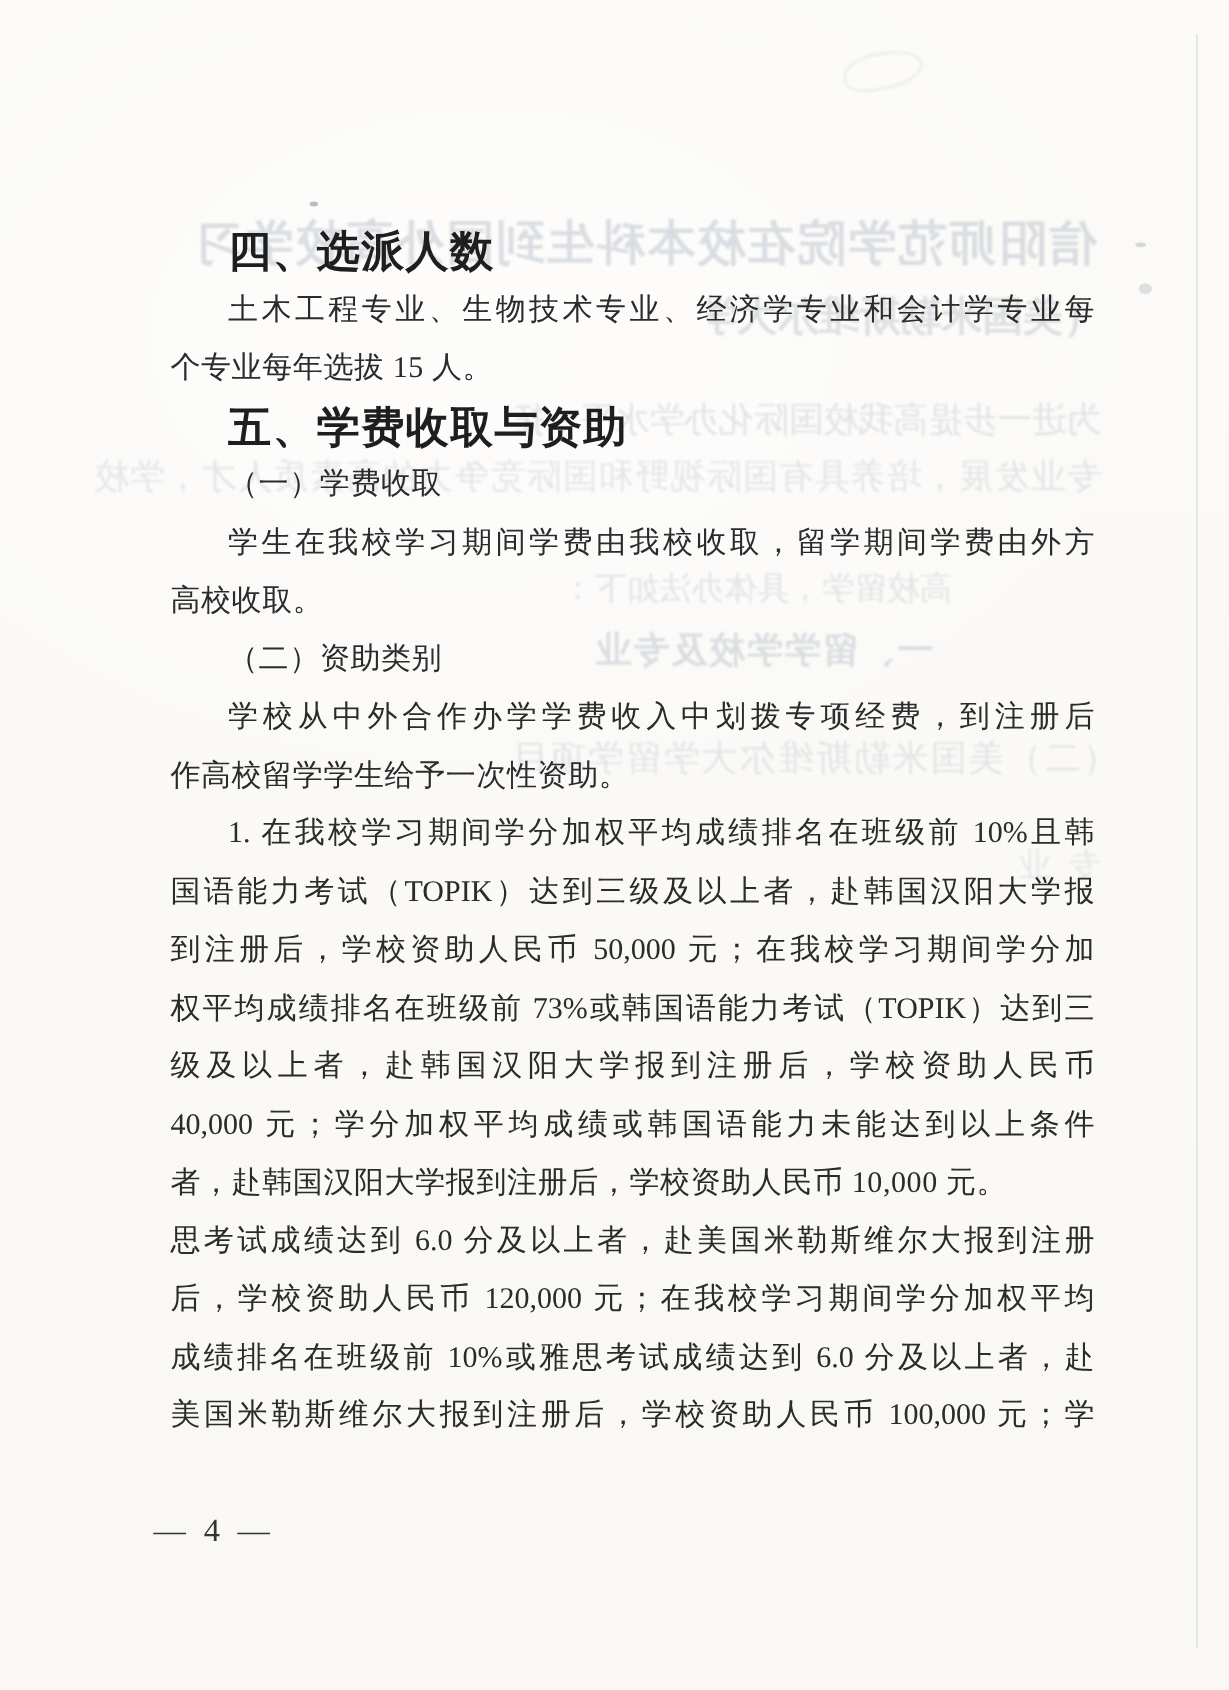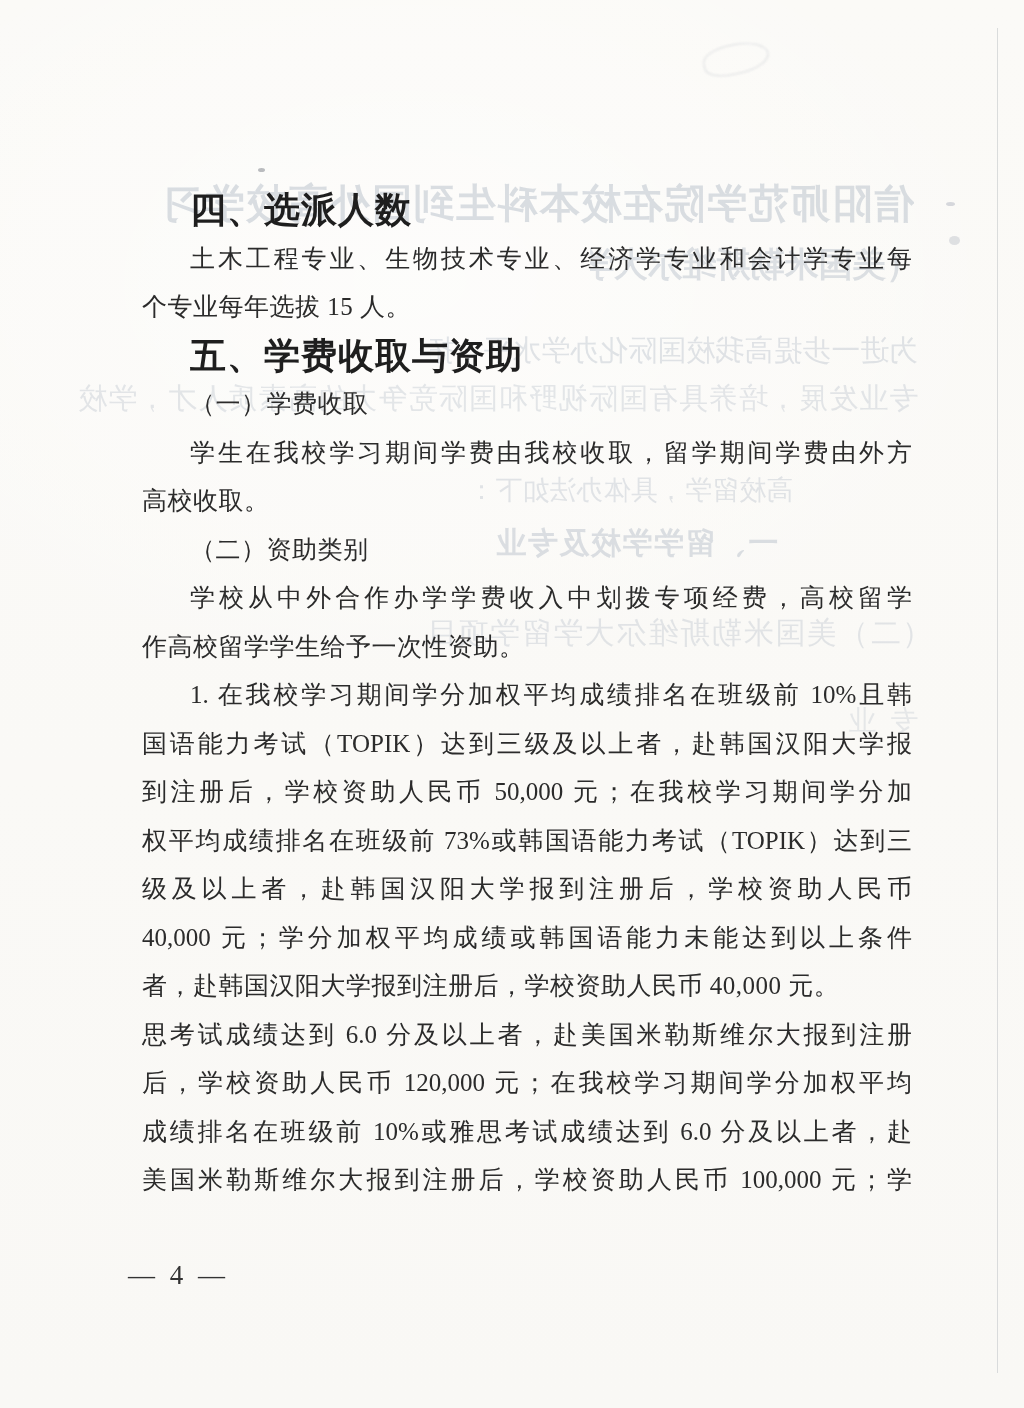--- a/index.html
+++ b/index.html
@@ -109,29 +109,29 @@
 
   <div class="doc-lines" id="doc-lines">
       <div class="line heading indent">四、选派人数</div>
       <div class="line indent fill">土木工程专业、生物技术专业、经济学专业和会计学专业每</div>
       <div class="line">个专业每年选拔 15 人。</div>
       <div class="line heading indent">五、学费收取与资助</div>
       <div class="line indent">（一）学费收取</div>
       <div class="line indent fill">学生在我校学习期间学费由我校收取，留学期间学费由外方</div>
       <div class="line">高校收取。</div>
       <div class="line indent">（二）资助类别</div>
-      <div class="line indent fill">学校从中外合作办学学费收入中划拨专项经费，高校留学</div>
+      <div class="line indent fill">学校从中外合作办学学费收入中划拨专项经费，到注册后</div>
       <div class="line">作高校留学学生给予一次性资助。</div>
       <div class="line indent fill">1. 在我校学习期间学分加权平均成绩排名在班级前 10%且韩</div>
       <div class="line fill">国语能力考试（TOPIK）达到三级及以上者，赴韩国汉阳大学报</div>
       <div class="line fill">到注册后，学校资助人民币 50,000 元；在我校学习期间学分加</div>
       <div class="line fill">权平均成绩排名在班级前 73%或韩国语能力考试（TOPIK）达到三</div>
       <div class="line fill">级及以上者，赴韩国汉阳大学报到注册后，学校资助人民币</div>
       <div class="line fill">40,000 元；学分加权平均成绩或韩国语能力未能达到以上条件</div>
-      <div class="line">者，赴韩国汉阳大学报到注册后，学校资助人民币 40,000 元。</div>
+      <div class="line">者，赴韩国汉阳大学报到注册后，学校资助人民币 10,000 元。</div>
       <div class="line fill">思考试成绩达到 6.0 分及以上者，赴美国米勒斯维尔大报到注册</div>
       <div class="line fill">后，学校资助人民币 120,000 元；在我校学习期间学分加权平均</div>
       <div class="line fill">成绩排名在班级前 10%或雅思考试成绩达到 6.0 分及以上者，赴</div>
       <div class="line fill">美国米勒斯维尔大报到注册后，学校资助人民币 100,000 元；学</div>
     </div>
 
   <div class="page-number">— 4 —</div>
 
   <div class="scan-edge-line"></div>
   <div class="smudge"></div>

